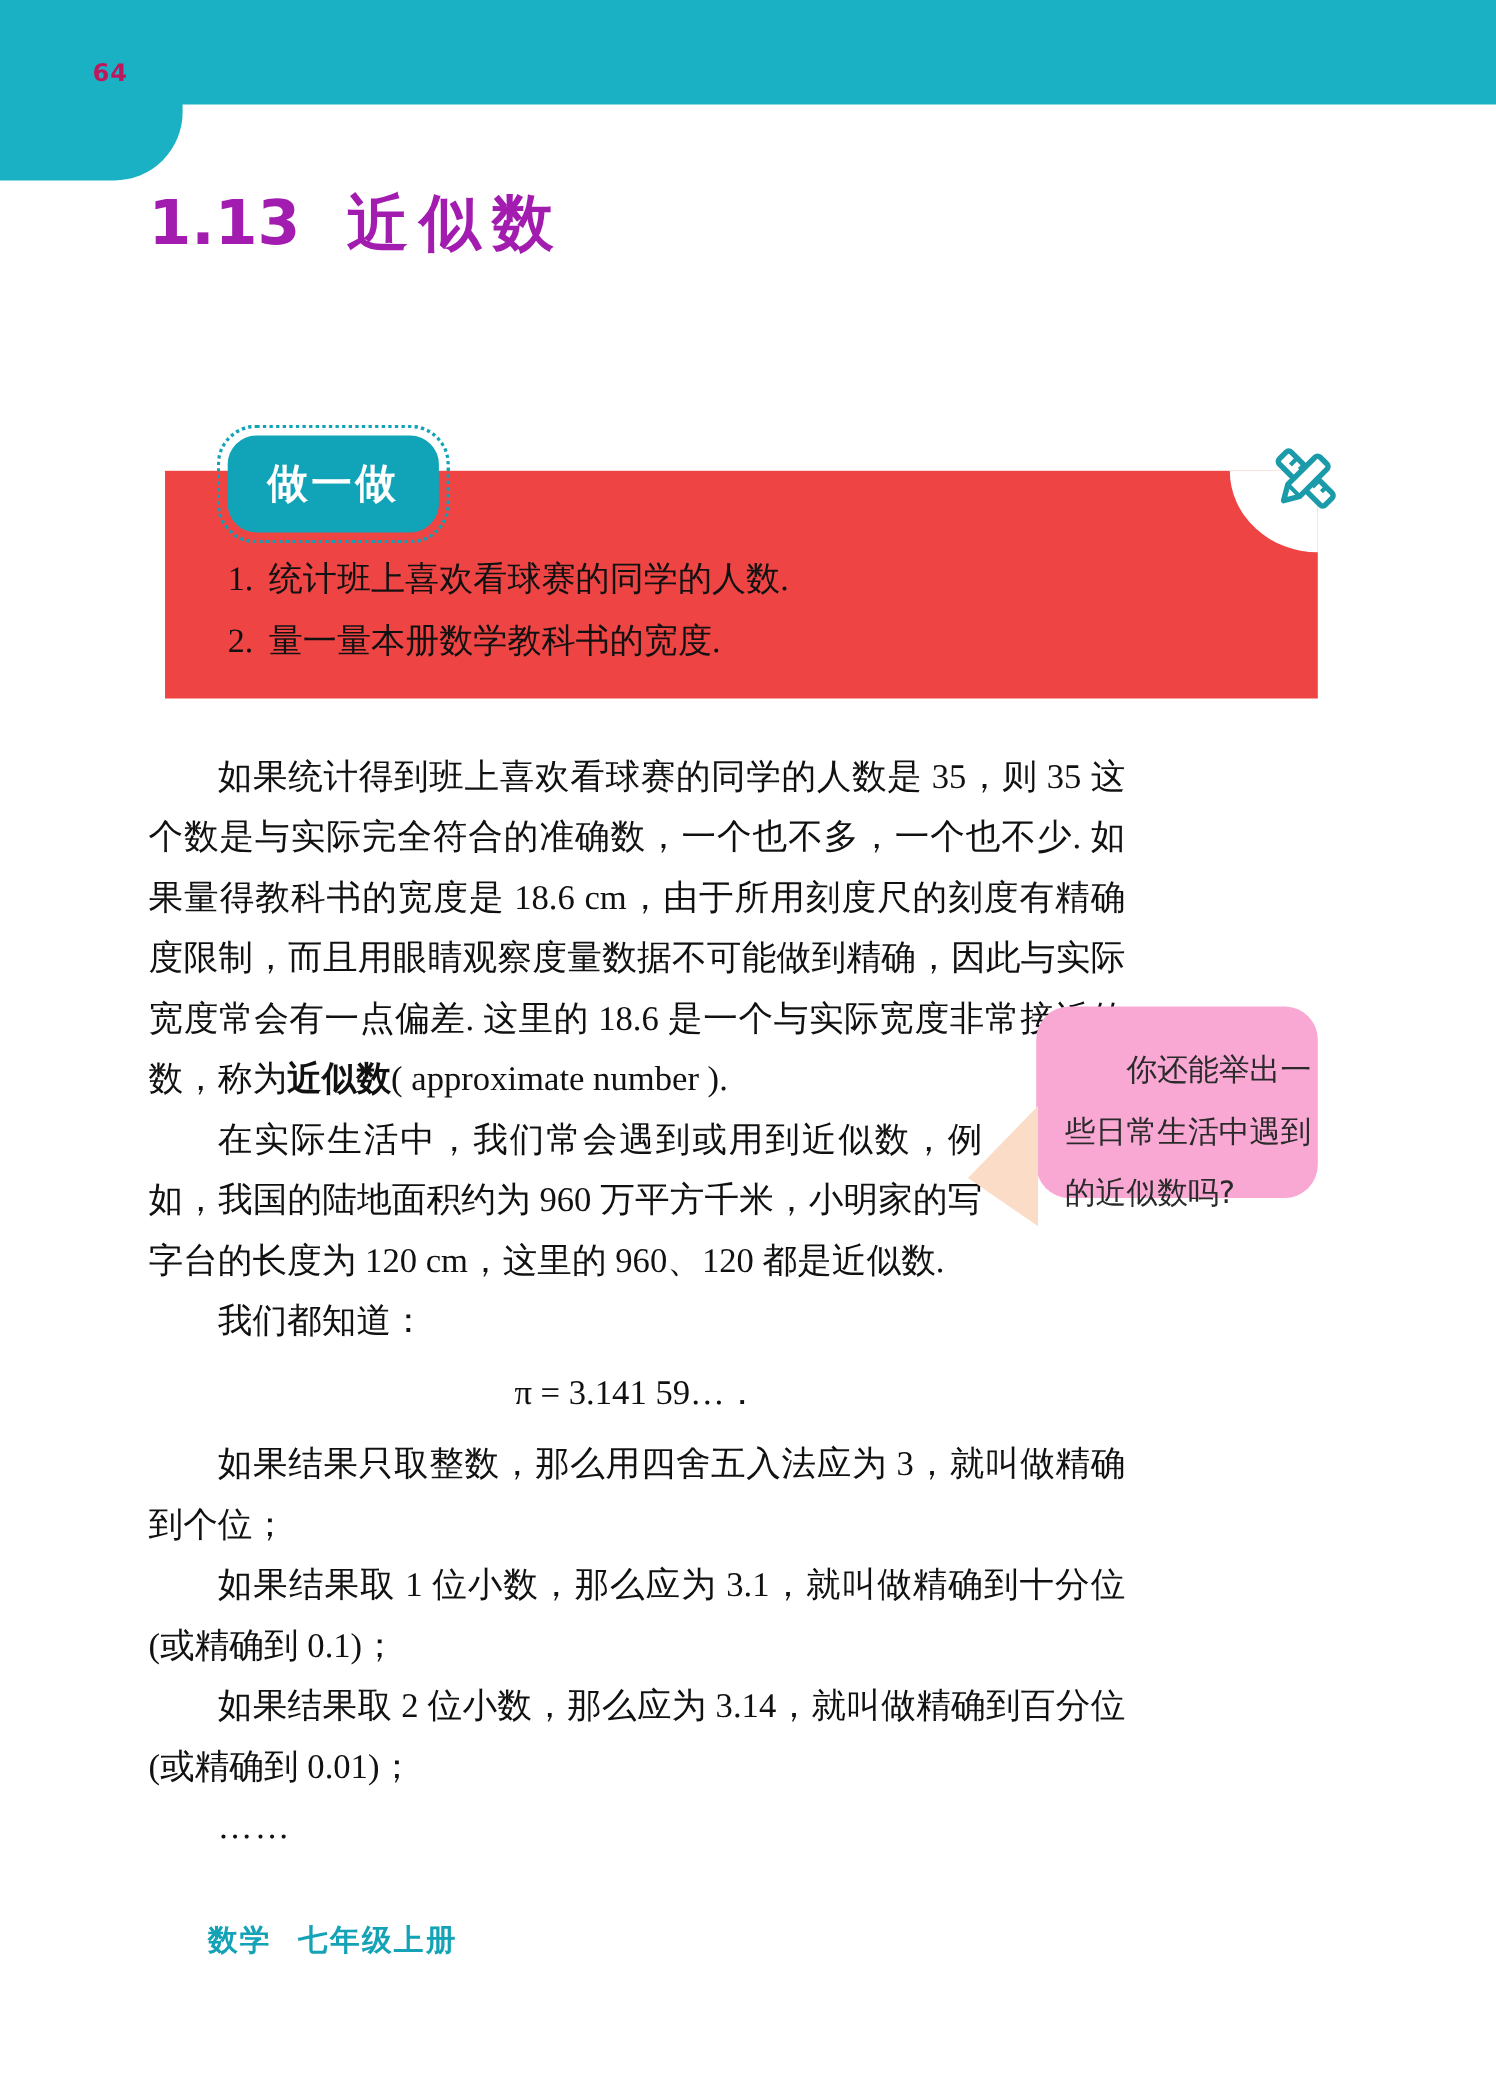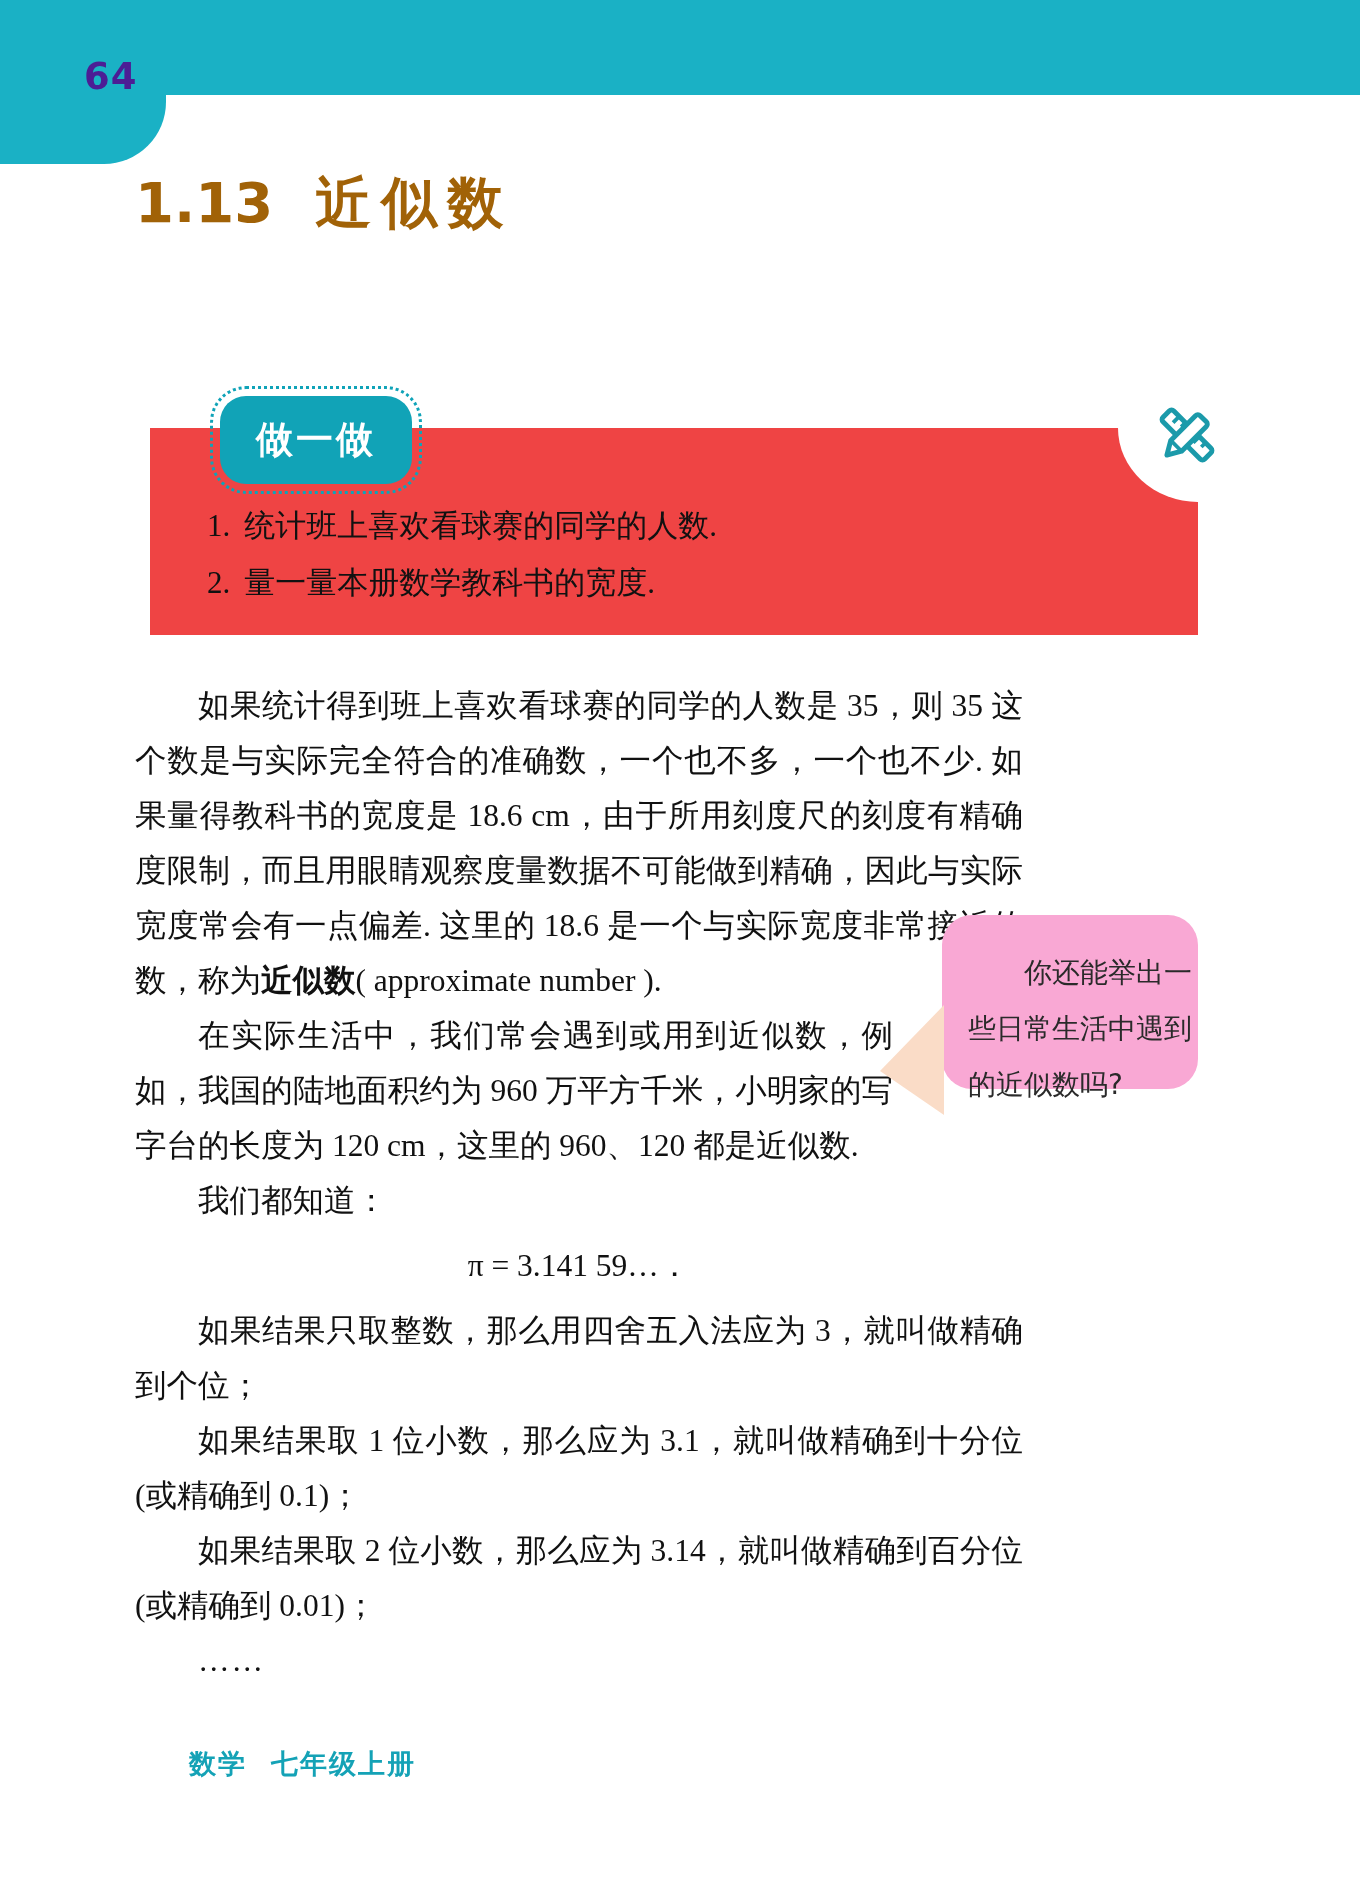--- a/index.html
+++ b/index.html
@@ -20,28 +20,28 @@
   }
   .band-tab{
     position:absolute; left:0; top:0;
     width:166px; height:164px;
     background:#1ab1c5;
     border-bottom-right-radius:62px;
   }
   .page-num{
     position:absolute; left:84px; top:55px;
     font-family:"DejaVu Sans", sans-serif;
-    font-weight:bold; font-size:37px; color:#4c1d95;
+    font-weight:bold; font-size:22px; color:#be185d;
     letter-spacing:1px;
   }
   
   .title{
     position:absolute; left:135px; top:166px;
     font-family:"DejaVu Sans", sans-serif;
-    font-weight:bold; font-size:56px; color:#a16207;
+    font-weight:bold; font-size:56px; color:#a21caf;
     white-space:nowrap;
   }
   .title .cjk{ margin-left:42px; letter-spacing:10px; }
   
   .panel{
     position:absolute; left:150px; top:428px;
     width:1048px; height:207px;
     background:#ef4444;
   }
   .panel-notch{
@@ -53,21 +53,21 @@
   .panel-item{
     position:absolute; left:57px;
     font-size:31px; line-height:42px;
     white-space:nowrap;
   }
   .panel-item .num{ margin-right:14px; }
   .item-1{ top:77px; }
   .item-2{ top:134px; }
   
   .badge{
-    position:absolute; left:210px; top:386px;
+    position:absolute; left:197px; top:386px;
     width:212px; height:108px;
     border:3px dotted #0fa3b8;
     border-radius:36px;
     box-sizing:border-box;
     padding:7px;
   }
   .badge-inner{
     width:100%; height:100%;
     background:#11a3b7;
     border-radius:26px;

